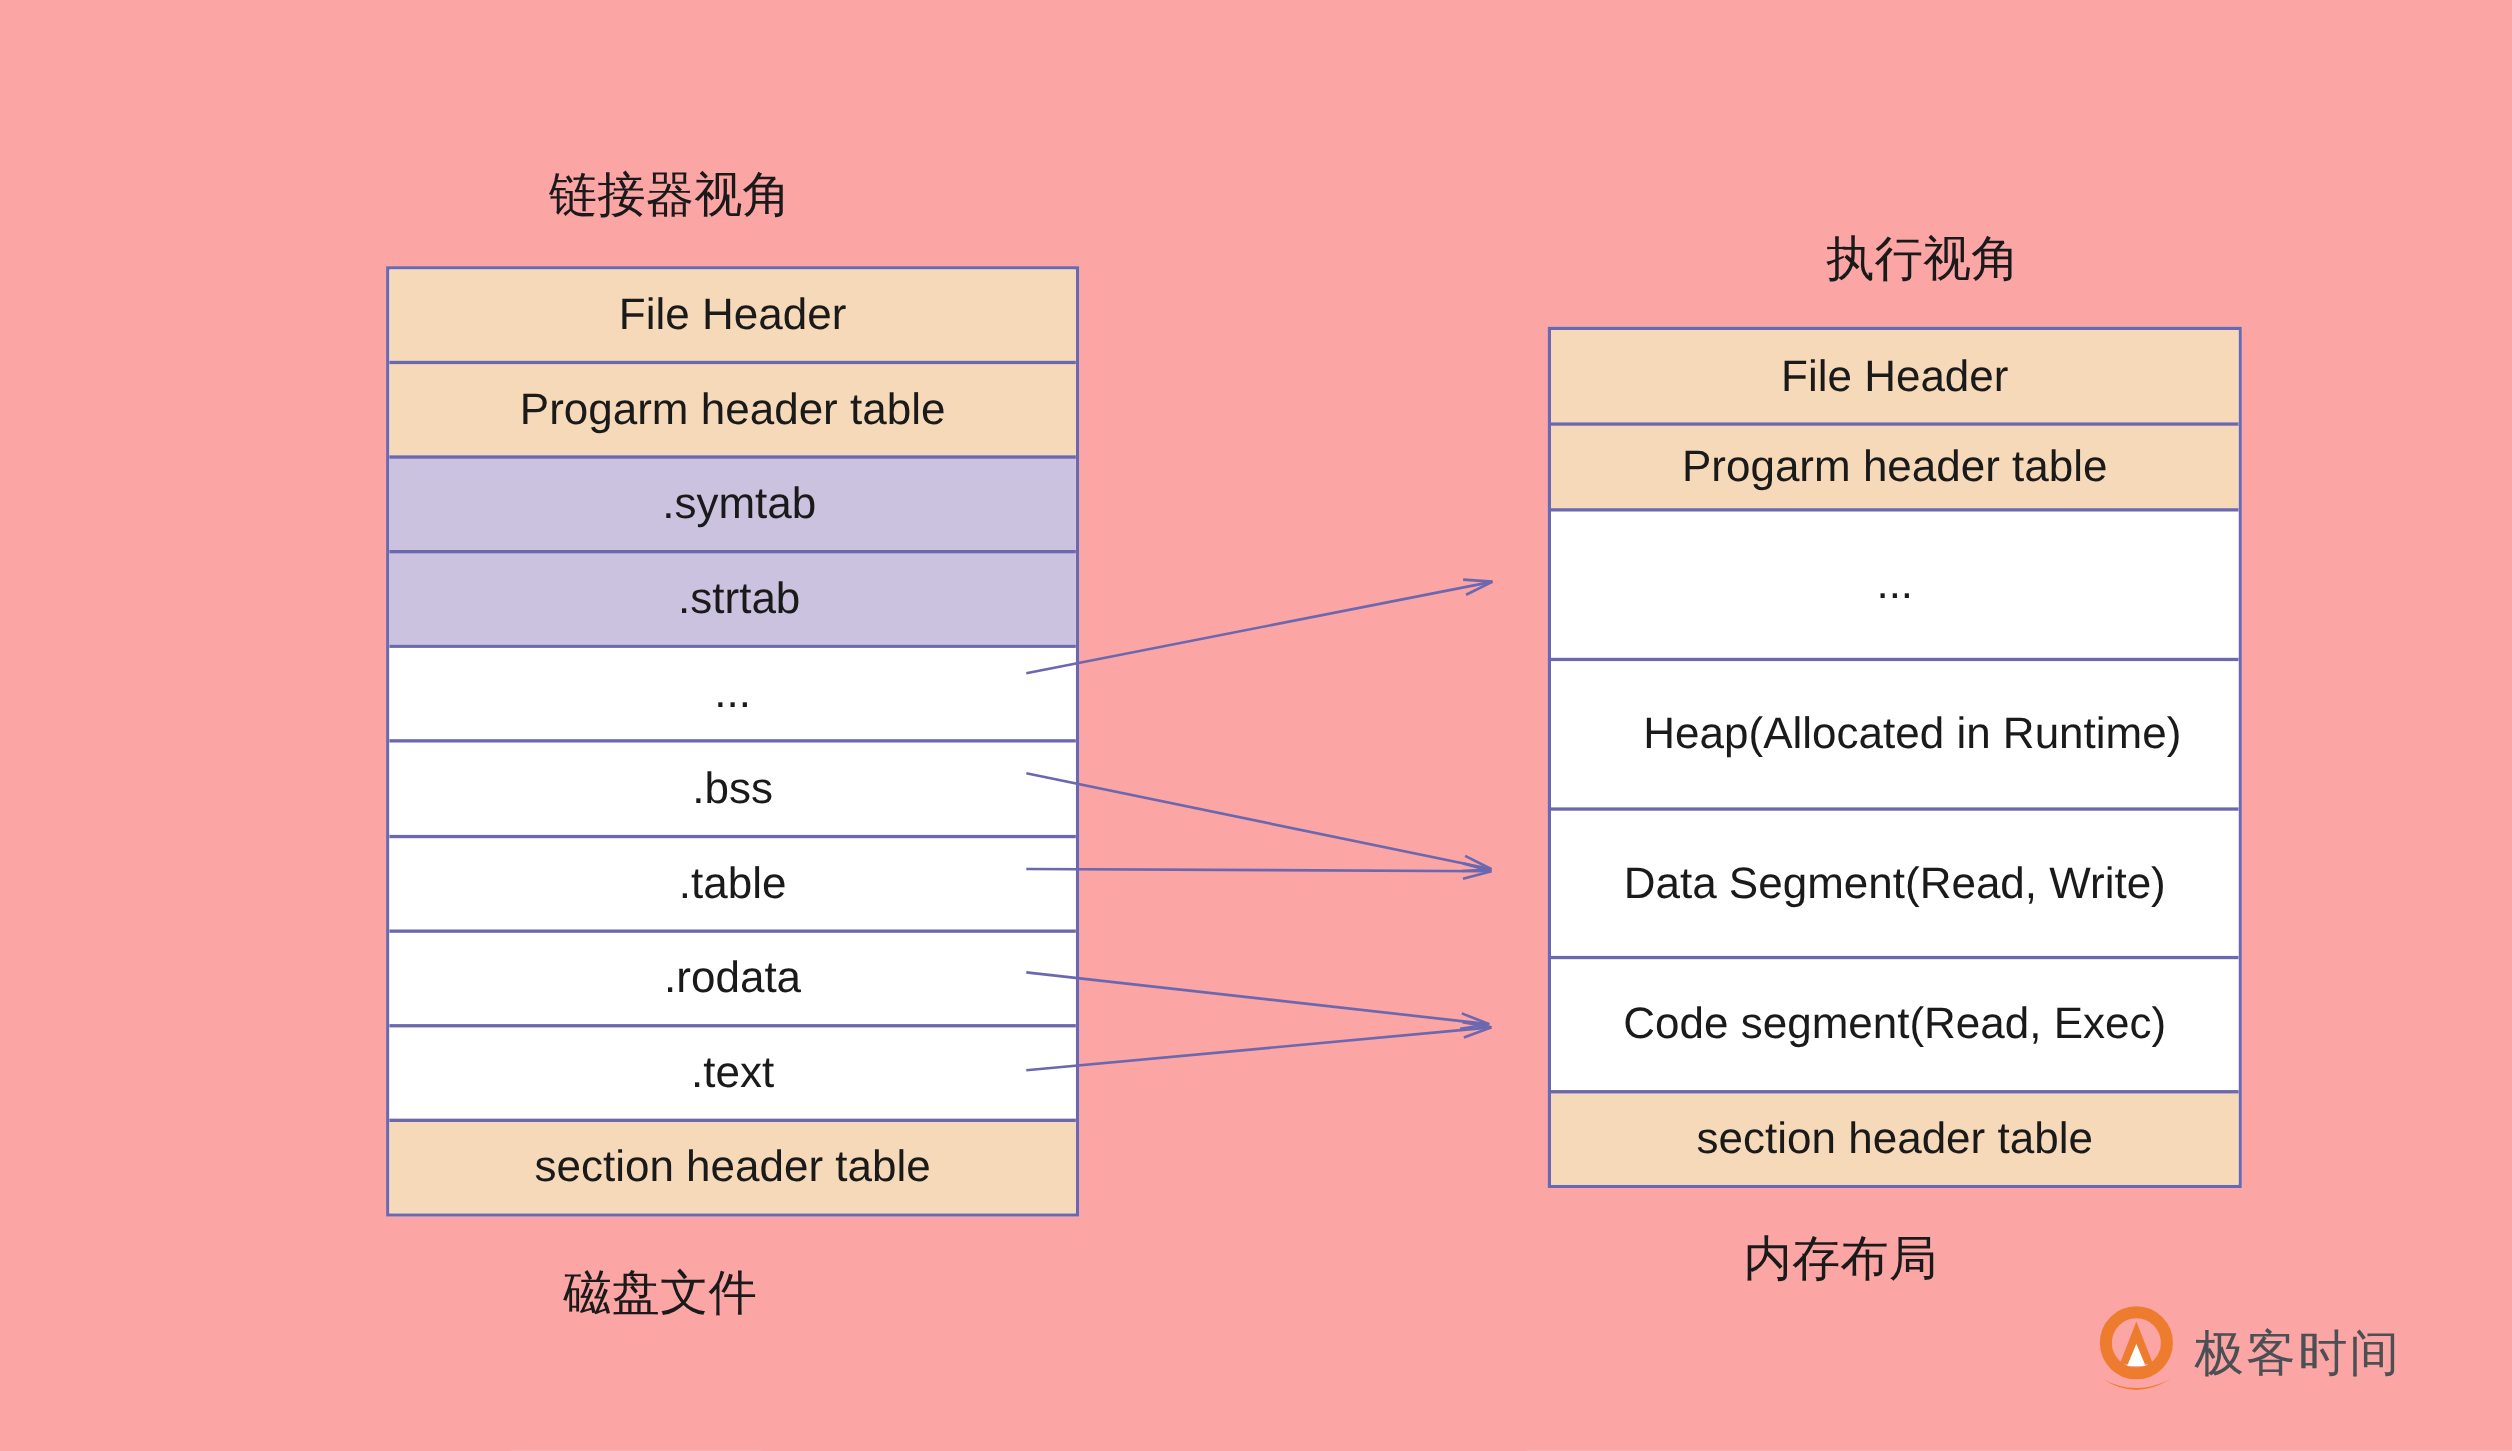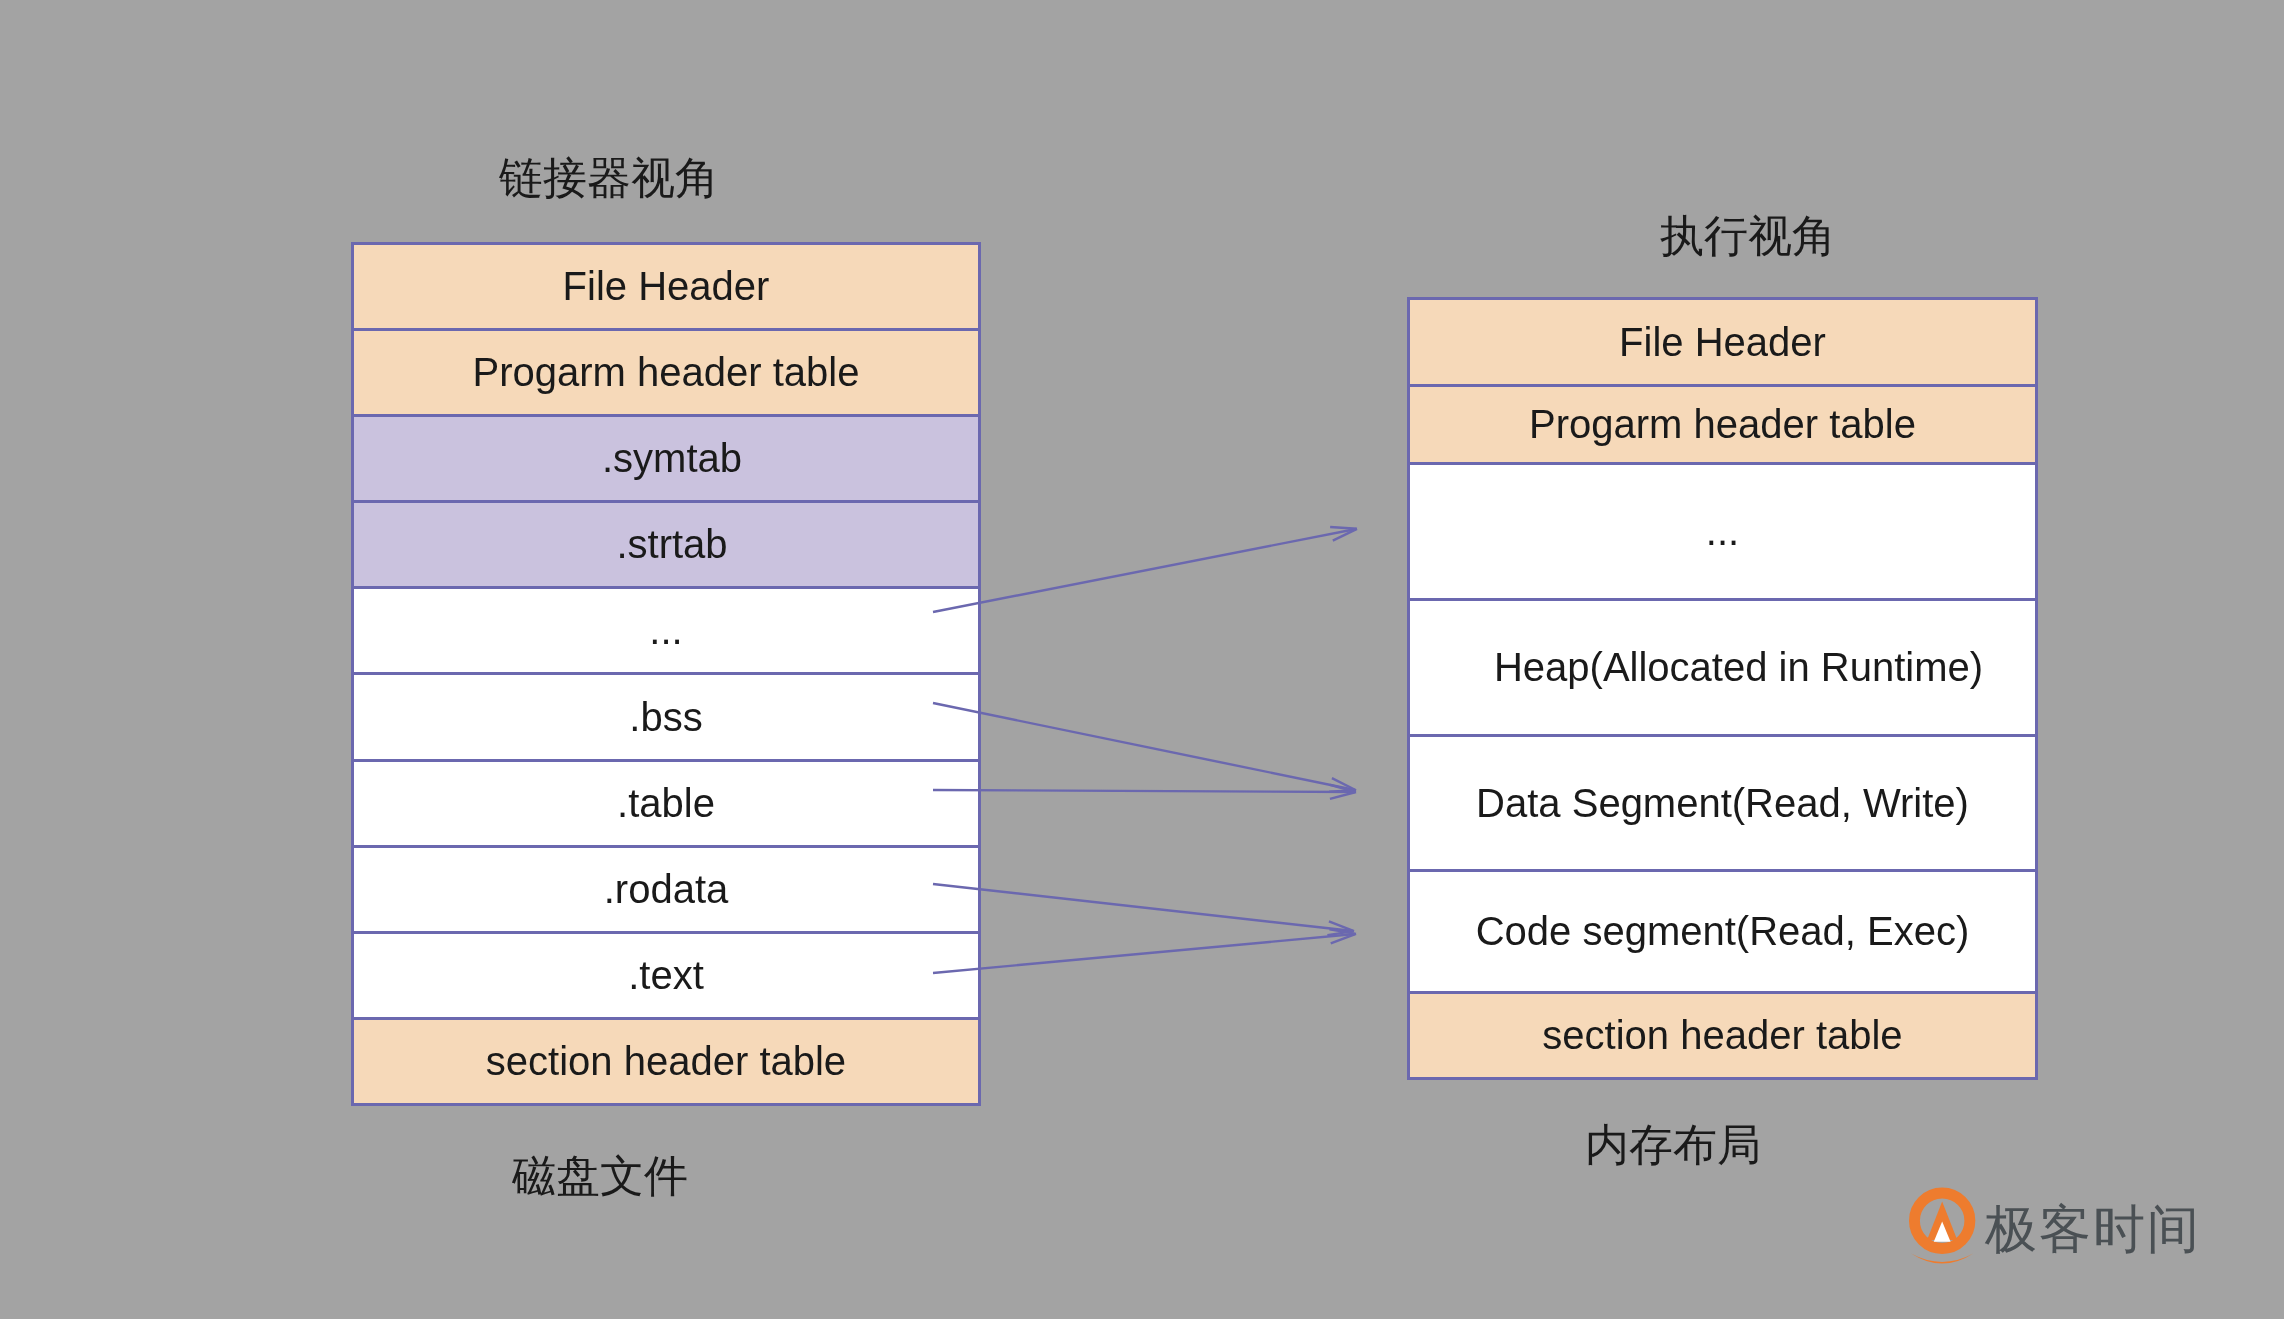--- a/index.html
+++ b/index.html
@@ -10,21 +10,21 @@
     --text:#1A1A1A;
     --logo-orange:#EE7C2E;
     --logo-text:#4A5054;
   }
   html,body{margin:0;padding:0;}
   body{
     width:2284px;height:1319px;background:#ffffff;overflow:hidden;
     font-family:"Liberation Sans","DejaVu Sans",sans-serif;
     color:var(--text);
   }
-  #canvas{position:relative;width:2284px;height:1319px;background:#a3a3a3;}
+  #canvas{position:relative;width:2284px;height:1319px;background:#fca5a5;}
 
   .big-label{
     position:absolute;transform:translateX(-50%);
     font-size:44px;line-height:1.2;color:var(--text);white-space:nowrap;
   }
 
   .col{
     position:absolute;box-sizing:border-box;
     border:3px solid var(--border);
     display:flex;flex-direction:column;background:#fff;margin-left:48px;
@@ -45,21 +45,21 @@
   .fill-lavender{background:var(--lavender);padding-left:12px;}
   .fill-white{background:#ffffff;}
 
   #arrow-layer{position:absolute;left:0;top:0;width:2284px;height:1319px;pointer-events:none;}
 
   #logo{
     position:absolute;left:1901px;top:1184px;
     display:flex;align-items:center;
   }
   #logo-text{
-    font-size:52px;font-weight:500;
+    margin-left:10px;font-size:45px;font-weight:500;
     color:var(--logo-text);letter-spacing:2px;white-space:nowrap;
   }
 </style>
 </head>
 <body>
 
 <div id="canvas">
 
   <div class="big-label" style="left:609px;top:152px;">链接器视角</div>
   <div class="big-label" style="left:1748px;top:210px;">执行视角</div>

